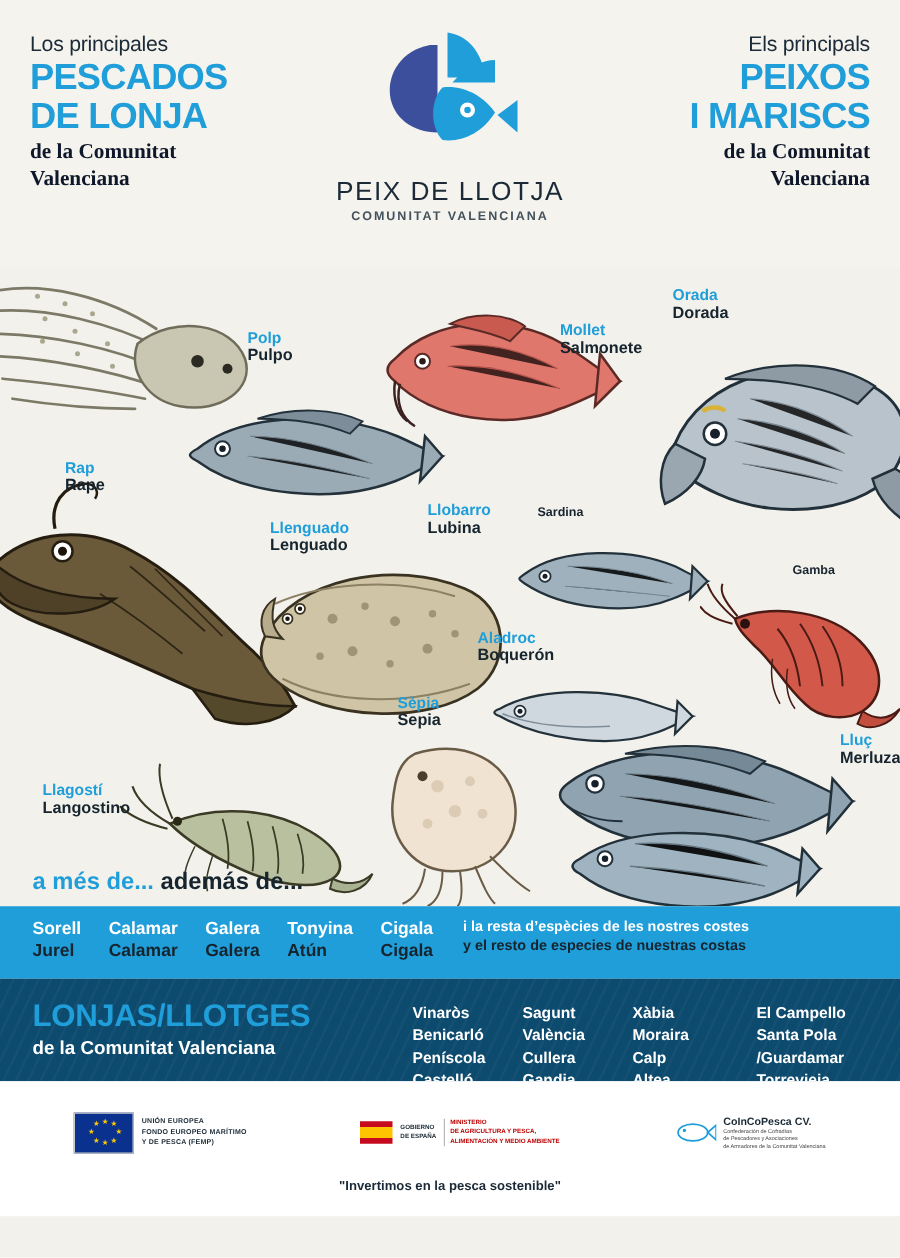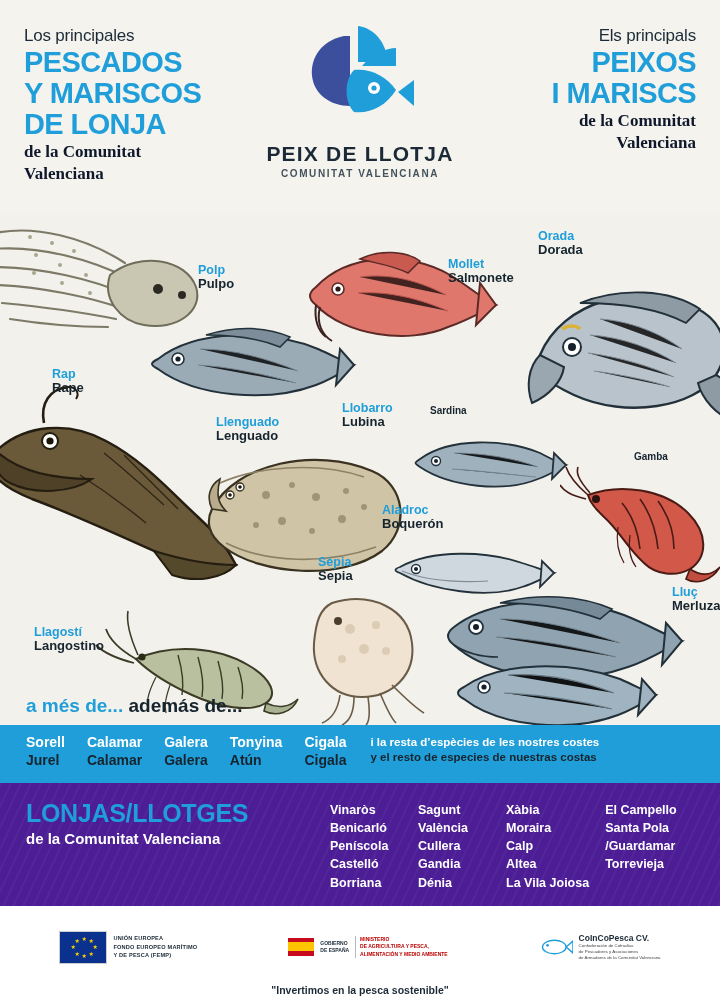--- a/index.html
+++ b/index.html
@@ -74,21 +74,21 @@
     width: 220px;
     text-align: center;
   }
   .logo-mark {
     width: 120px;
     height: 120px;
     margin: 0 auto;
   }
   .logo-name {
     font-size: 21px;
-    font-weight: bold;
+    font-weight: normal;
     color: #1b2a36;
     letter-spacing: 1.2px;
     margin-top: 4px;
   }
   .logo-sub {
     font-size: 10px;
     font-weight: bold;
     color: #44525c;
     letter-spacing: 1.6px;
     margin-top: 2px;
@@ -169,22 +169,22 @@
   .bb-rest .es {
     font-size: 11.5px;
     font-weight: bold;
     color: #16242e;
     line-height: 1.3;
   }
 
   
   .darkbar {
     position: relative;
-    background: #4c1d95;
-    height: 123px;
+    background: #0c4a6e;
+    height: 82px;
     box-sizing: border-box;
     padding: 18px 22px 0 26px;
     display: flex;
     overflow: hidden;
   }
   .darkbar::after {
     content: "";
     position: absolute;
     inset: 0;
     background:
@@ -326,21 +326,20 @@
 </head>
 <body>
 
 <div class="poster">
 
   <div class="header">
 
     <div class="title-left">
       <div class="t-small">Los principales</div>
       <div class="t-big">PESCADOS</div>
-      <div class="t-big">Y MARISCOS</div>
       <div class="t-big">DE LONJA</div>
       <div class="t-mid">de la Comunitat</div>
       <div class="t-mid">Valenciana</div>
     </div>
 
     <div class="logo-wrap">
       <div class="logo-mark">
         <svg viewBox="0 0 120 120" width="120" height="120">
           <path d="M58 8 L58 44 L88 44 C86 24 74 10 58 8 Z" fill="#1f9ed9"></path>
           <path d="M62 48 L96 48 L96 30 C86 30 72 36 62 48 Z" fill="#1f9ed9"></path>

